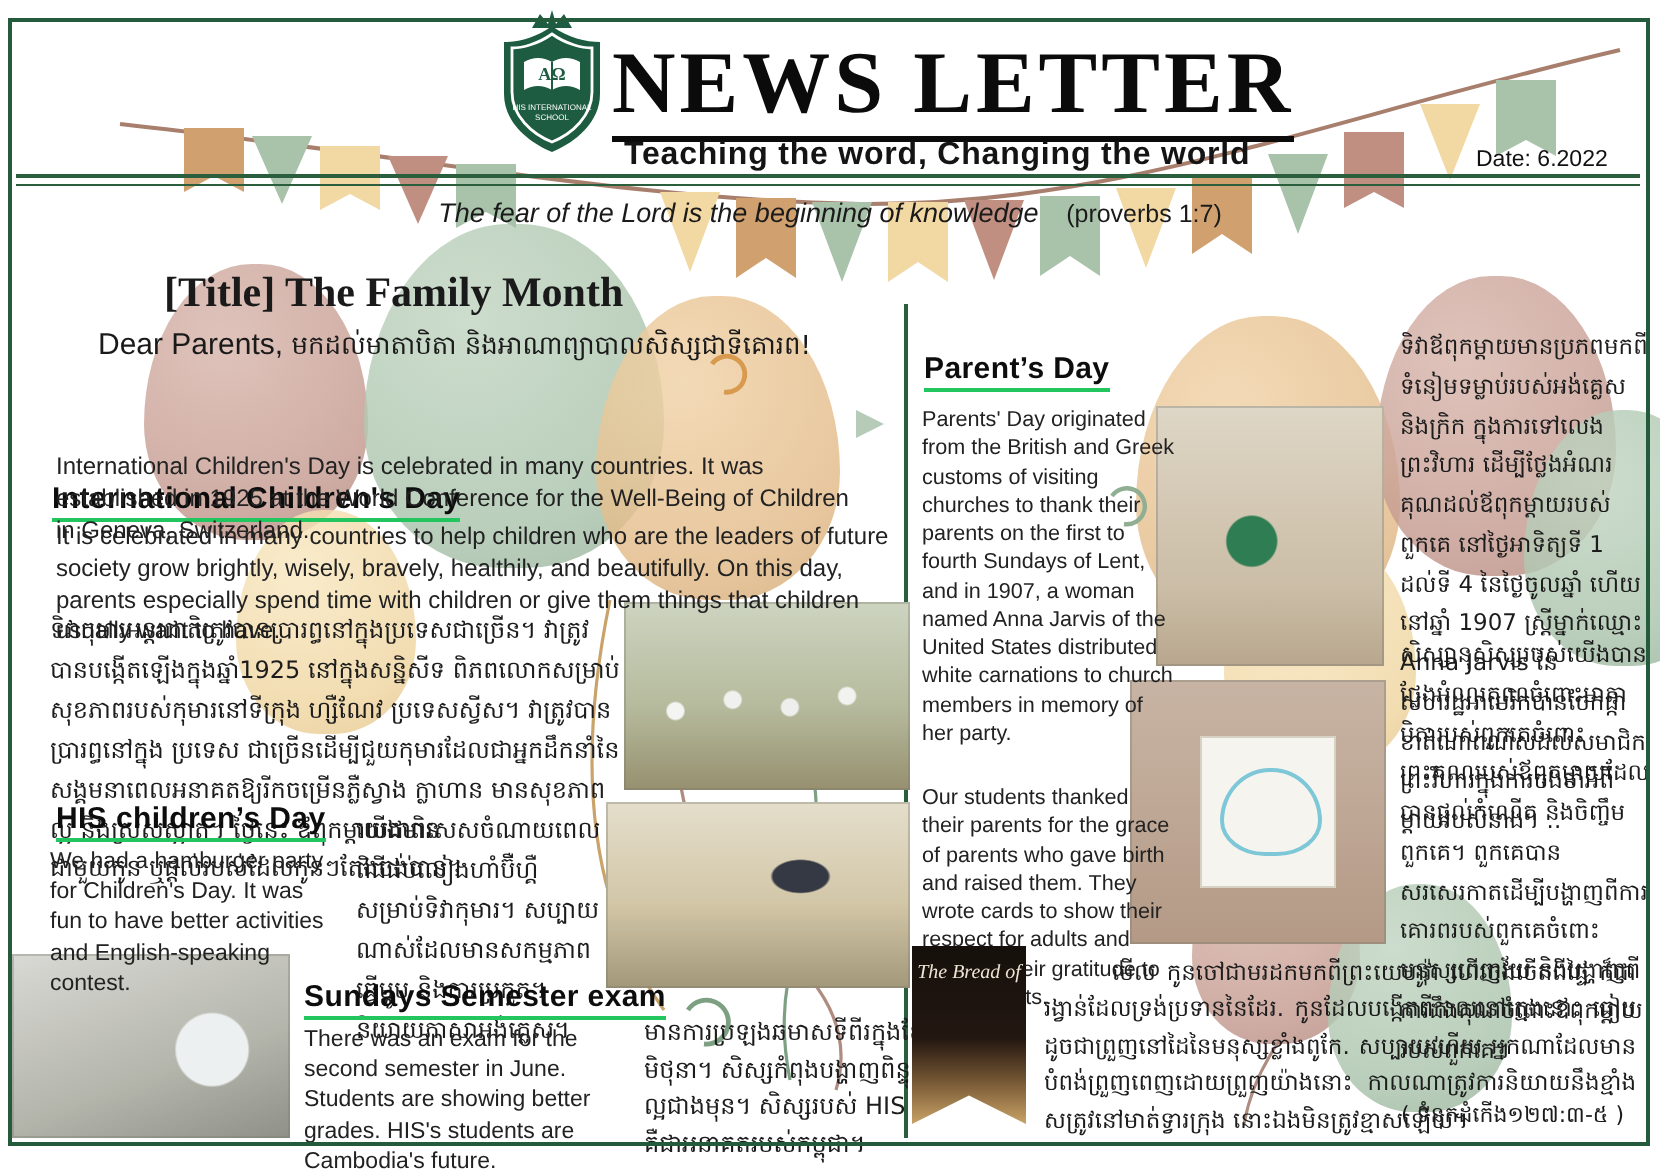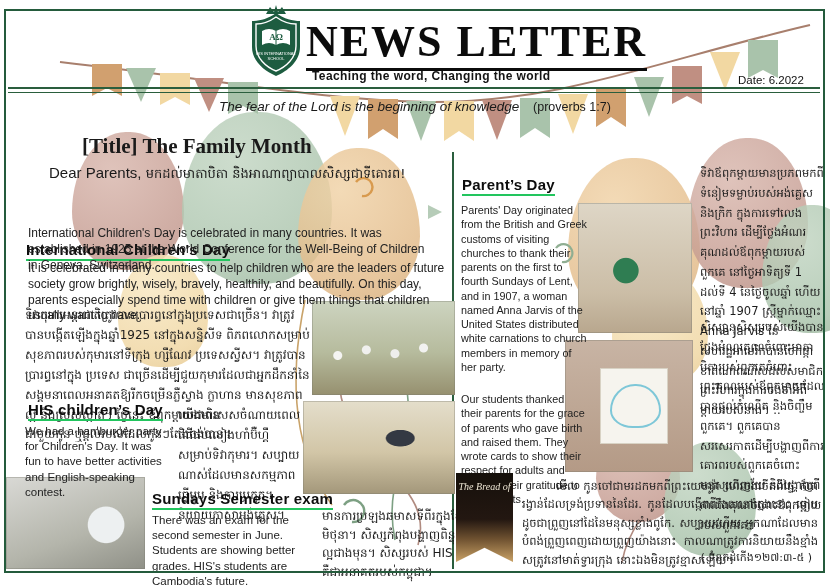--- a/index.html
+++ b/index.html
@@ -18,21 +18,21 @@
   #strings{left:0;top:0;z-index:1;}
   .frame{left:4px;top:9px;width:817px;height:560px;border:2px solid #245b3c;z-index:5;pointer-events:none;}
   .rule{left:8px;width:812px;background:#2a5e3d;z-index:2;}
   .vdivider{left:452px;top:152px;width:2px;height:417px;background:#2a5e3d;z-index:2;}
   .deco-tri{left:428px;top:205px;width:0;height:0;border-left:14px solid #a9c3ab;border-top:7px solid transparent;border-bottom:7px solid transparent;opacity:.85;z-index:1;}
   
   .logo{left:247px;top:5px;width:58px;height:74px;z-index:3;}
   .logo-mono{left:16px;top:27px;width:26px;text-align:center;font-size:9px;font-weight:bold;color:#1d5c40;z-index:4;font-family:"Liberation Serif",serif;}
   .logo-school{left:4px;top:47px;width:50px;text-align:center;font-size:4px;line-height:1.2;color:#ffffff;z-index:4;}
   .title{left:306px;top:16px;font-family:"Liberation Serif",serif;font-weight:bold;font-size:44px;letter-spacing:2px;color:#0b0b0b;border-bottom:3px solid #0b0b0b;padding-bottom:1px;z-index:3;}
-  .tagline{left:312px;top:69px;font-size:12px;font-weight:bold;letter-spacing:.4px;color:#141414;z-index:3;}
+  .tagline{left:312px;top:69px;font-size:16px;font-weight:bold;letter-spacing:.4px;color:#141414;z-index:3;}
   .date{left:738px;top:74px;font-size:11.5px;color:#111;z-index:3;}
   .quote{left:0;top:99px;width:830px;text-align:center;font-size:13.5px;z-index:3;}
   .quote .q{font-style:italic;}
   .quote .ref{font-style:normal;margin-left:10px;font-size:12.5px;}
   
   .h-sec{display:inline-block;font-weight:bold;font-size:15px;border-bottom:2px solid #22c55e;padding-bottom:1px;letter-spacing:.2px;z-index:3;color:#0d0d0d;}
   .main-title{left:49px;top:134px;font-family:"Liberation Serif",serif;font-weight:bold;font-size:21px;z-index:3;margin-left:33px;}
   .greeting{left:49px;top:164px;font-size:15px;z-index:3;}
   .greeting .km{font-size:13px;font-family:"DejaVu Sans",sans-serif;}
   .body-txt{font-size:12px;line-height:1.32;color:#222;z-index:3;}

